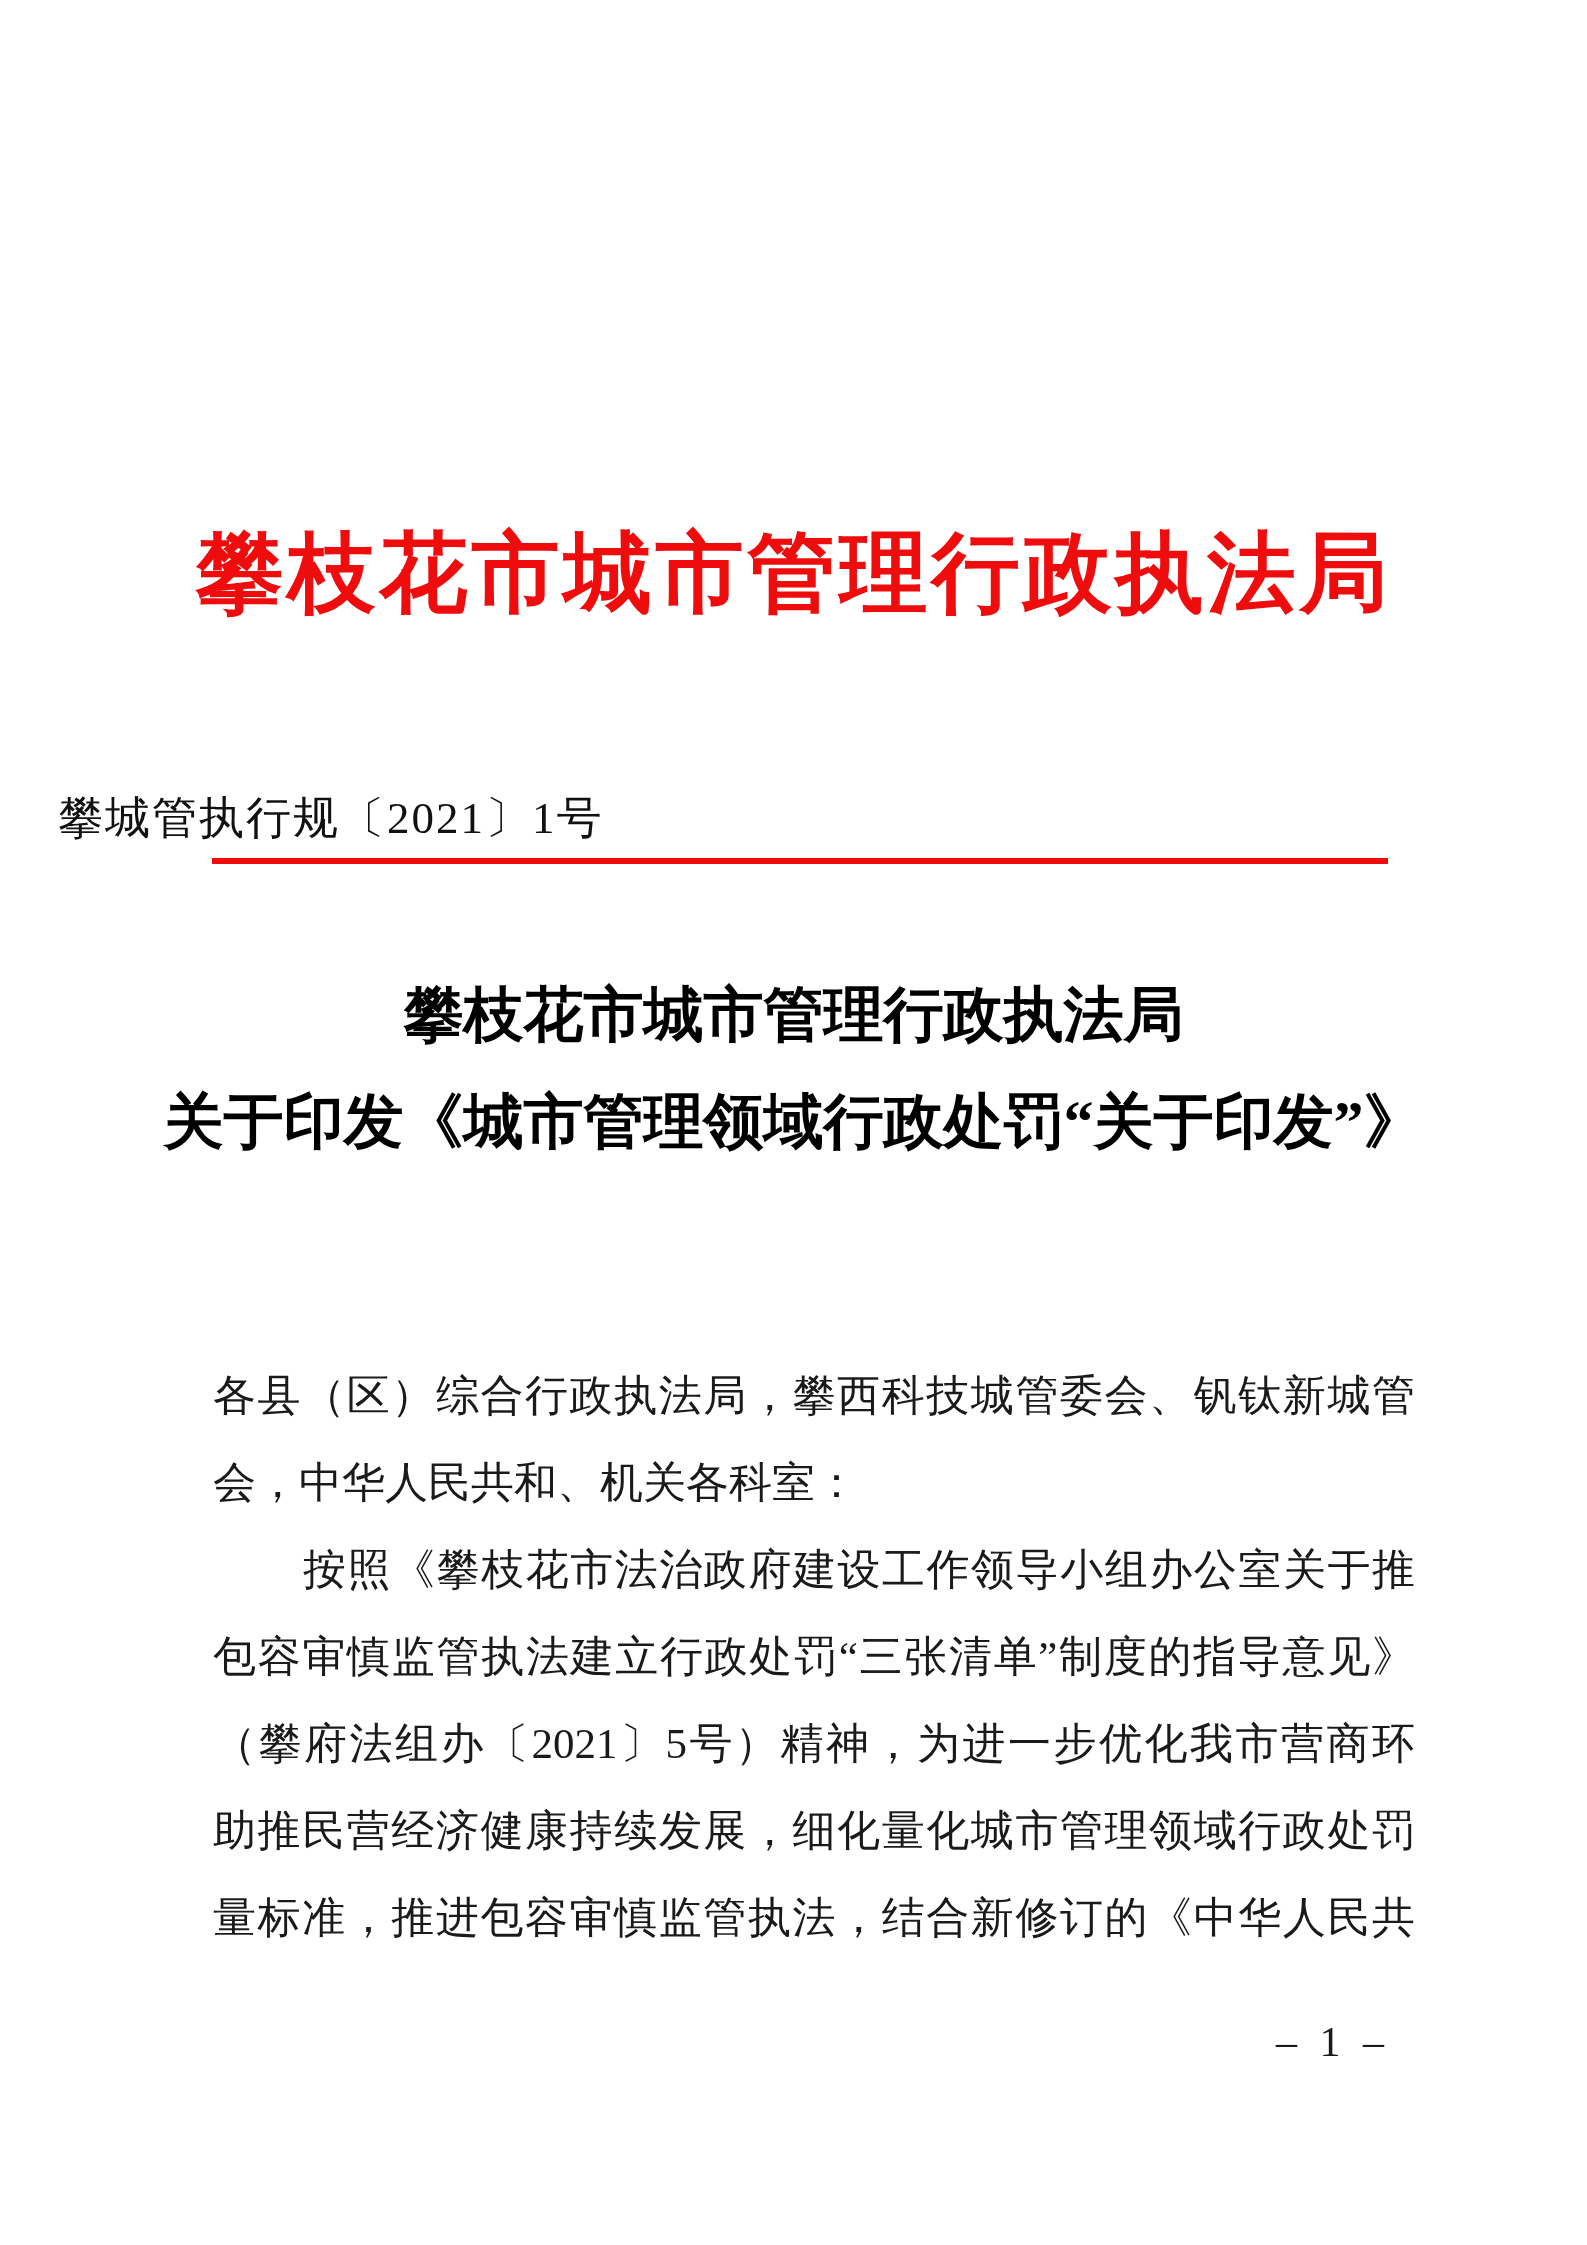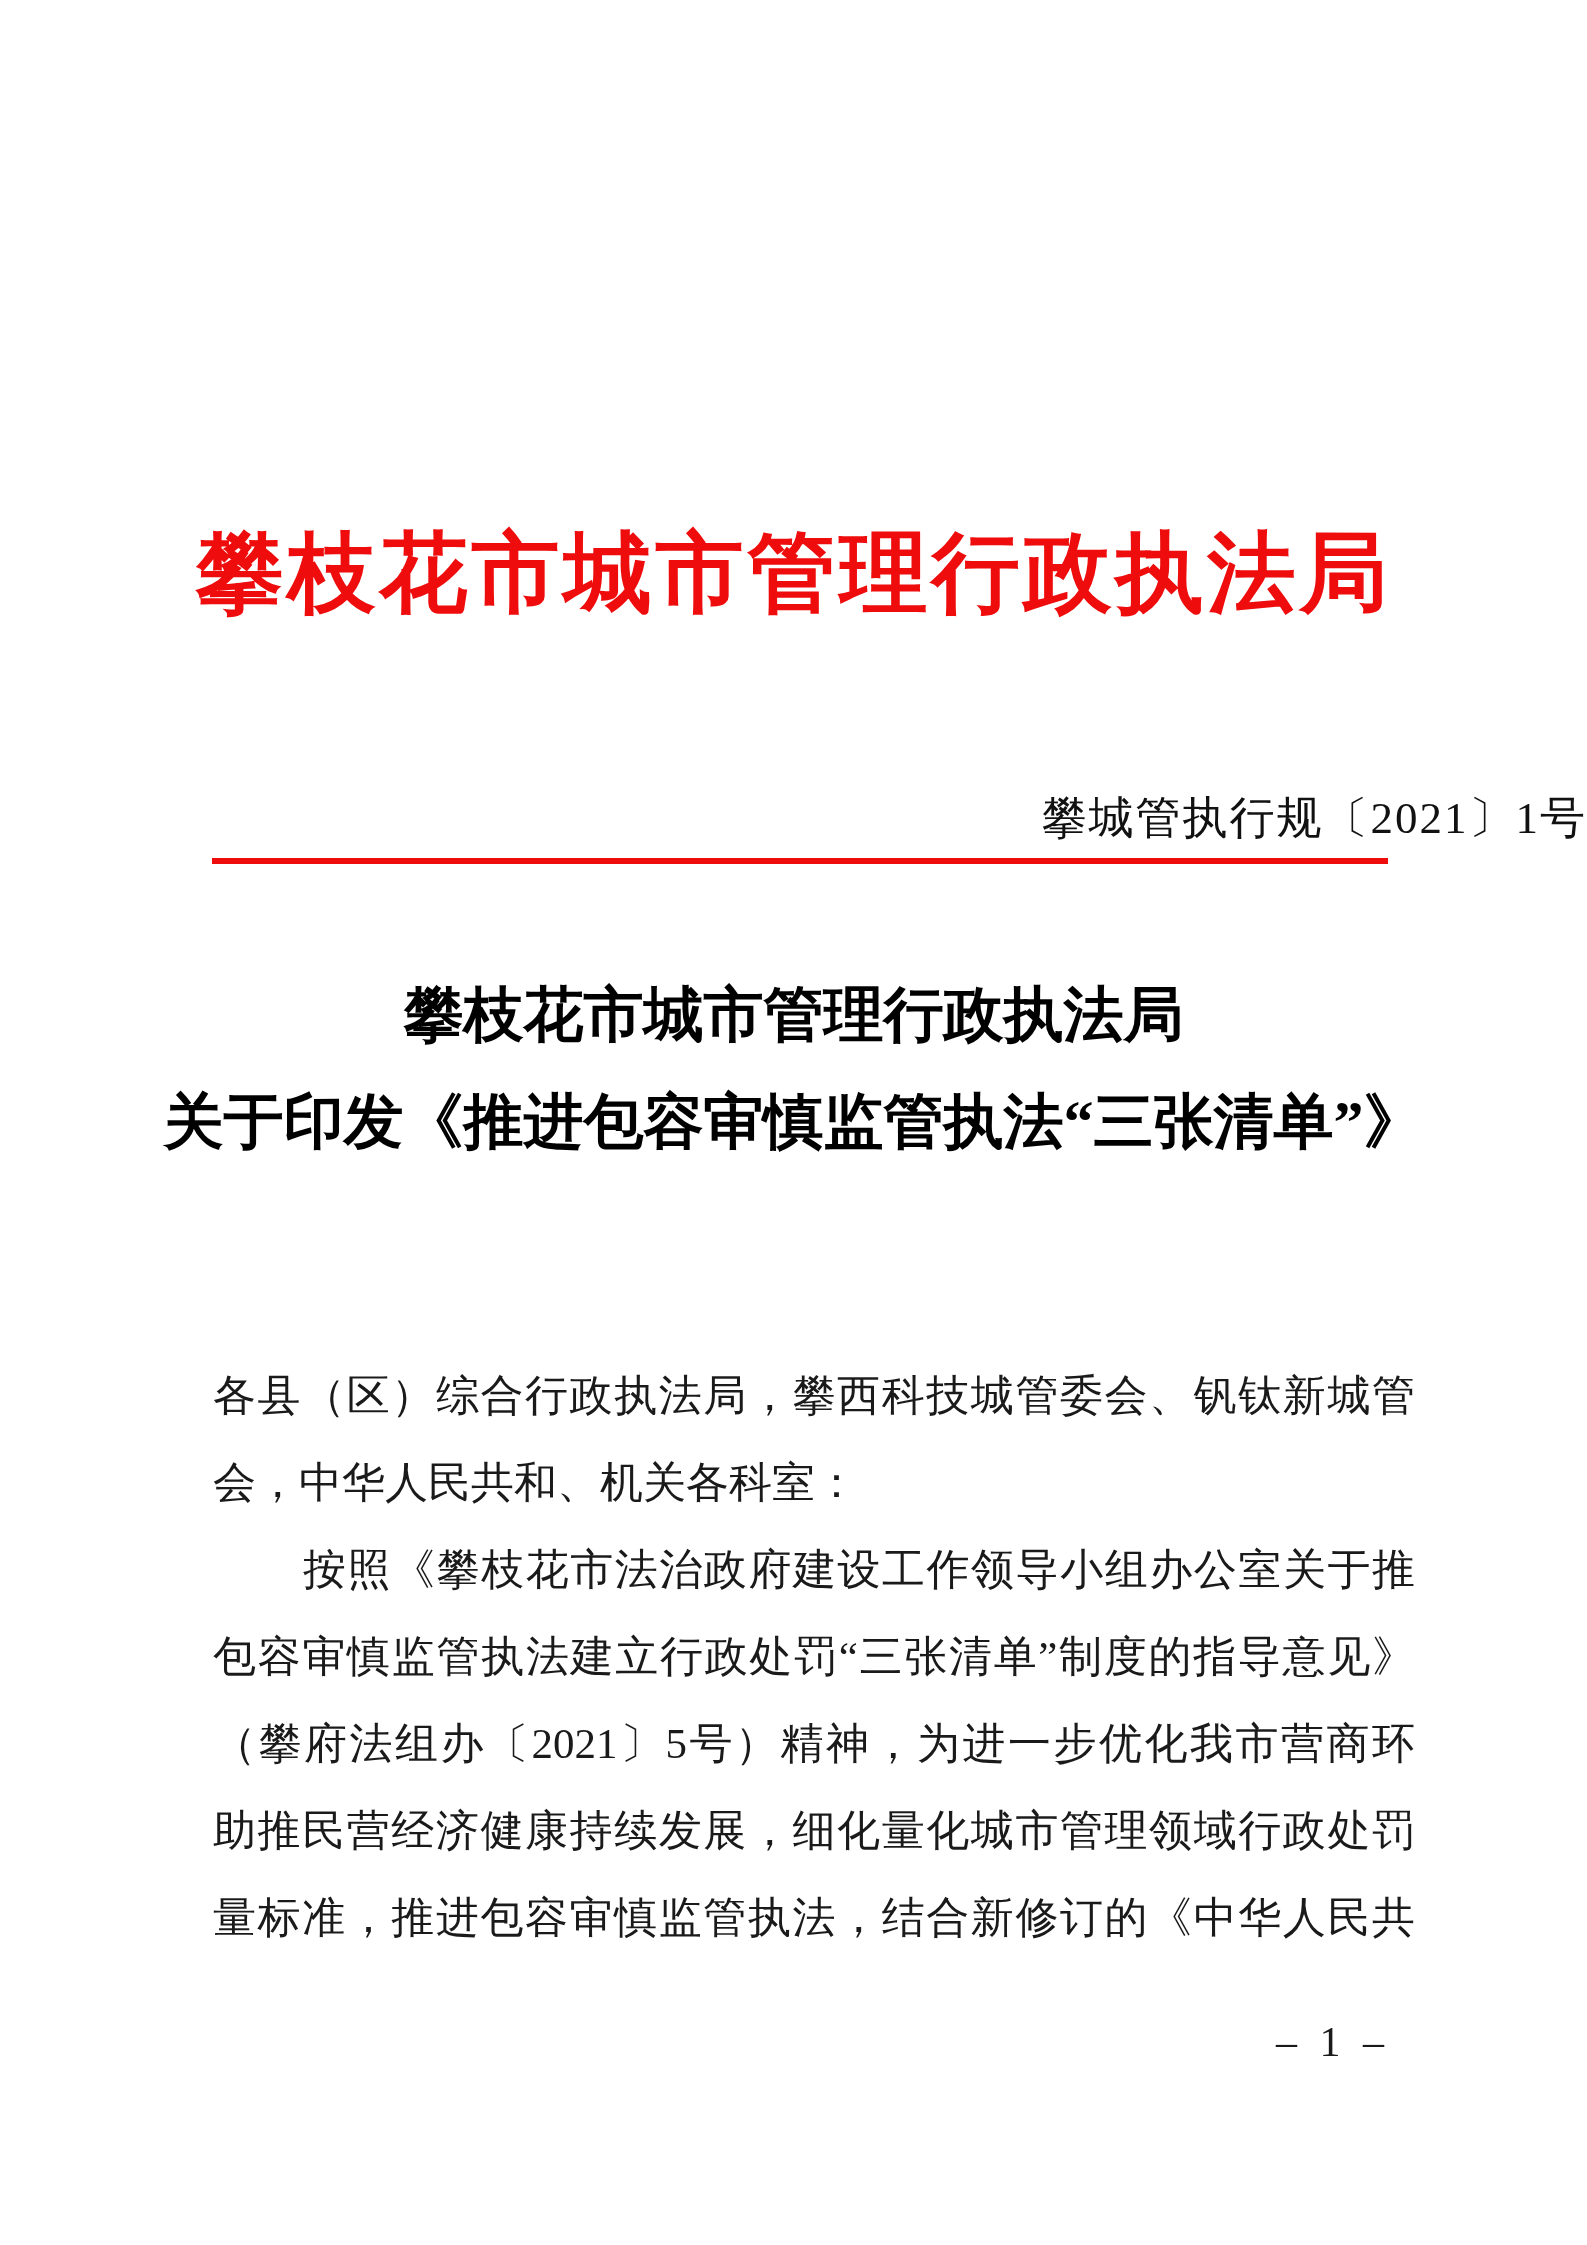--- a/index.html
+++ b/index.html
@@ -27,21 +27,21 @@
     font-weight: bold;
     letter-spacing: 4px;
     white-space: nowrap;
   }
   
   .doc-number {
     position: absolute;
     top: 792px;
     left: 0;
     width: 100%;
-    text-align: right;
+    text-align: left;
     text-indent: 58px;
     font-size: 45px;
     line-height: 52px;
     color: #111111;
     letter-spacing: 2px;
     white-space: nowrap;
   }
   
   .red-rule {
     position: absolute;
@@ -105,21 +105,21 @@
 <div class="page">
 
   <div class="masthead" style="color: rgb(238, 12, 12);">攀枝花市城市管理行政执法局</div>
 
   <div class="doc-number">攀城管执行规〔2021〕1号</div>
 
   <div class="red-rule" style="background-color: rgb(238, 12, 12);"></div>
 
   <div class="doc-title">
     <div>攀枝花市城市管理行政执法局</div>
-    <div>关于印发《推进包容审慎监管执法“三张清单”》</div>
+    <div>关于印发《城市管理领域行政处罚“关于印发”》</div>
   </div>
 
   <div class="body-text">
     <div class="body-line fill">各县（区）综合行政执法局，攀西科技城管委会、钒钛新城管委</div>
     <div class="body-line">会，中华人民共和、机关各科室：</div>
     <div class="body-line fill indent">按照《攀枝花市法治政府建设工作领导小组办公室关于推进</div>
     <div class="body-line fill">包容审慎监管执法建立行政处罚“三张清单”制度的指导意见》</div>
     <div class="body-line fill">（攀府法组办〔2021〕5号）精神，为进一步优化我市营商环境，</div>
     <div class="body-line fill">助推民营经济健康持续发展，细化量化城市管理领域行政处罚裁</div>
     <div class="body-line fill">量标准，推进包容审慎监管执法，结合新修订的《中华人民共和</div>

